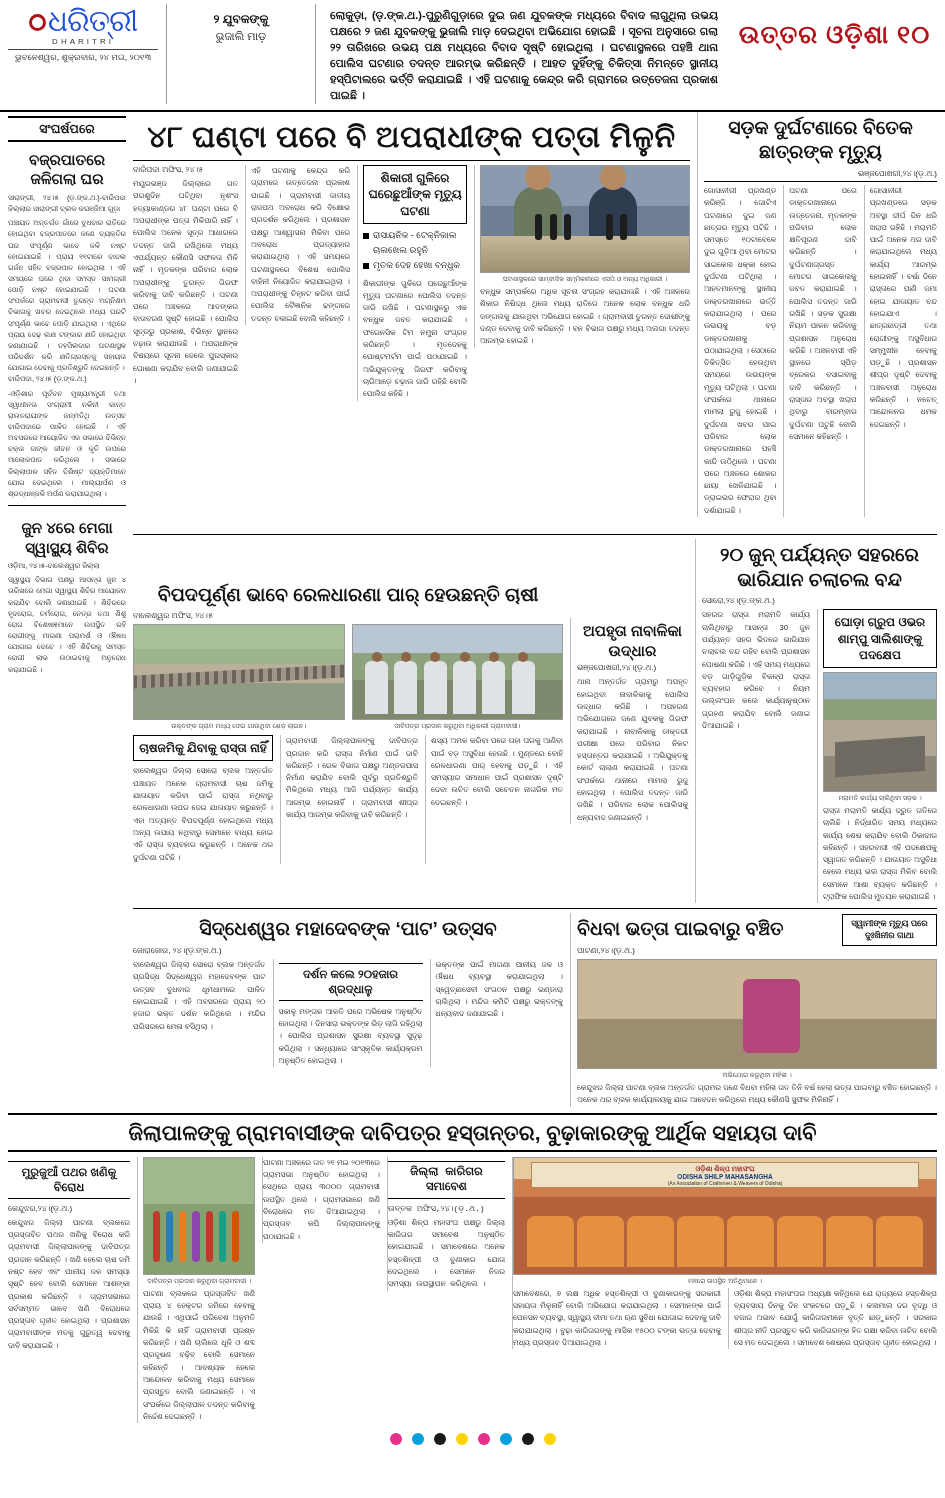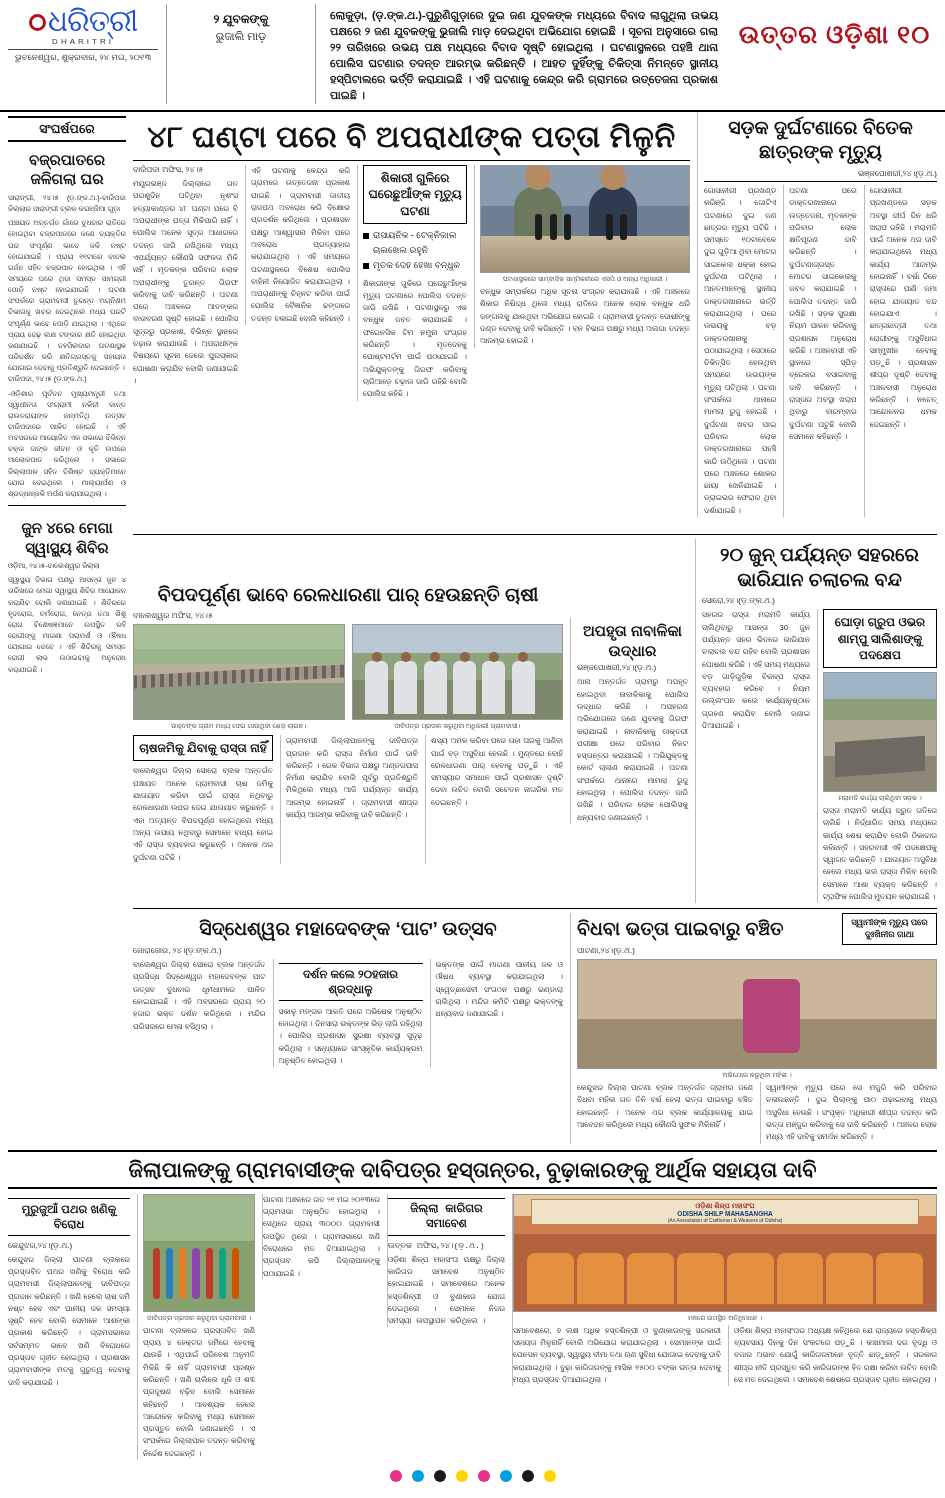--- a/index.html
+++ b/index.html
@@ -417,35 +417,32 @@
                   <div class="ptext">ସକାଳୁ ମଙ୍ଗଳ ଆଳତି ପରେ ଅଭିଷେକ ଅନୁଷ୍ଠିତ ହୋଇଥିଲା । ଦିନସାରା ଭକ୍ତଙ୍କ ଭିଡ଼ ଲାଗି ରହିଥିଲା । ପୋଲିସ ପ୍ରଶାସନ ସୁରକ୍ଷା ବ୍ୟବସ୍ଥା ସୁଦୃଢ଼ କରିଥିଲା । ସନ୍ଧ୍ୟାରେ ସାଂସ୍କୃତିକ କାର୍ଯ୍ୟକ୍ରମ ଅନୁଷ୍ଠିତ ହୋଇଥିଲା ।</div>
                 </div>
               </div>
               <div style="flex:1;" class="sep-v">
                 <div class="ptext" style="padding-left:5px;">ଭକ୍ତଙ୍କ ପାଇଁ ମାଗଣା ପାନୀୟ ଜଳ ଓ ଔଷଧ ବ୍ୟବସ୍ଥା କରାଯାଇଥିଲା । ସ୍ୱେଚ୍ଛାସେବୀ ସଂଗଠନ ପକ୍ଷରୁ ଭଣ୍ଡାରା ଚାଲିଥିଲା । ମନ୍ଦିର କମିଟି ପକ୍ଷରୁ ଭକ୍ତଙ୍କୁ ଧନ୍ୟବାଦ ଜଣାଯାଇଛି ।</div>
               </div>
             </div>
           </div>
 
           <div class="col sep-v" style="flex:1;padding-left:6px;">
-            <div class="row" style="align-items:flex-start;">
+            <div class="row" style="align-items:flex-end;">
               <div style="flex:1;">
                 <div class="hl2 left">ବିଧବା ଭତ୍ତା ପାଇବାରୁ ବଞ୍ଚିତ</div>
               </div>
               <div style="width:95px;text-align:center;border:1px solid #000;font-size:8.5px;font-weight:bold;line-height:1.4;padding:3px;">ସ୍ୱାମୀଙ୍କ ମୃତ୍ୟୁ ପରେ ଦୁଃଖିନୀର ଗାଥା</div>
             </div>
             <div class="byline">ପାଟଣା,୨୪।(ଡ଼.ଥ.)</div>
             <div class="photo ph-house" style="height:110px;"></div>
             <div class="cap">ଅଭିଯୋଗ କରୁଥିବା ମହିଳା ।</div>
             <div class="row">
               <div style="flex:1;">
                 <div class="ptext">କେନ୍ଦୁଝର ଜିଲ୍ଲା ପାଟଣା ବ୍ଲକ ଅନ୍ତର୍ଗତ ଗ୍ରାମର ଜଣେ ବିଧବା ମହିଳା ଗତ ତିନି ବର୍ଷ ହେଲା ଭତ୍ତା ପାଇବାରୁ ବଞ୍ଚିତ ହୋଇଛନ୍ତି । ଅନେକ ଥର ବ୍ଲକ କାର୍ଯ୍ୟାଳୟକୁ ଯାଇ ଆବେଦନ କରିଥିଲେ ମଧ୍ୟ କୌଣସି ସୁଫଳ ମିଳିନାହିଁ ।</div>
-              </div>
-              <div style="flex:1;" class="sep-v">
-                <div class="ptext" style="padding-left:5px;">ସ୍ୱାମୀଙ୍କ ମୃତ୍ୟୁ ପରେ ସେ ମଜୁରି କରି ପରିବାର ଚଳାଉଛନ୍ତି । ଦୁଇ ପିଲାଙ୍କୁ ପାଠ ପଢ଼ାଇବାକୁ ମଧ୍ୟ ଅସୁବିଧା ହେଉଛି । ସଂପୃକ୍ତ ଅଧିକାରୀ ଶୀଘ୍ର ତଦନ୍ତ କରି ଭତ୍ତା ମଞ୍ଜୁର କରିବାକୁ ସେ ଦାବି କରିଛନ୍ତି । ଅଞ୍ଚଳର ଲୋକ ମଧ୍ୟ ଏହି ଦାବିକୁ ସମର୍ଥନ କରିଛନ୍ତି ।</div>
               </div>
             </div>
           </div>
         </div>
 
       </div>
     </div>
 
     <div class="bottom-band">
       <div class="band-title">ଜିଲାପାଳଙ୍କୁ ଗ୍ରାମବାସୀଙ୍କ ଦାବିପତ୍ର ହସ୍ତାନ୍ତର, ବୁଢ଼ାକାରଙ୍କୁ ଆର୍ଥିକ ସହାୟତା ଦାବି</div>

